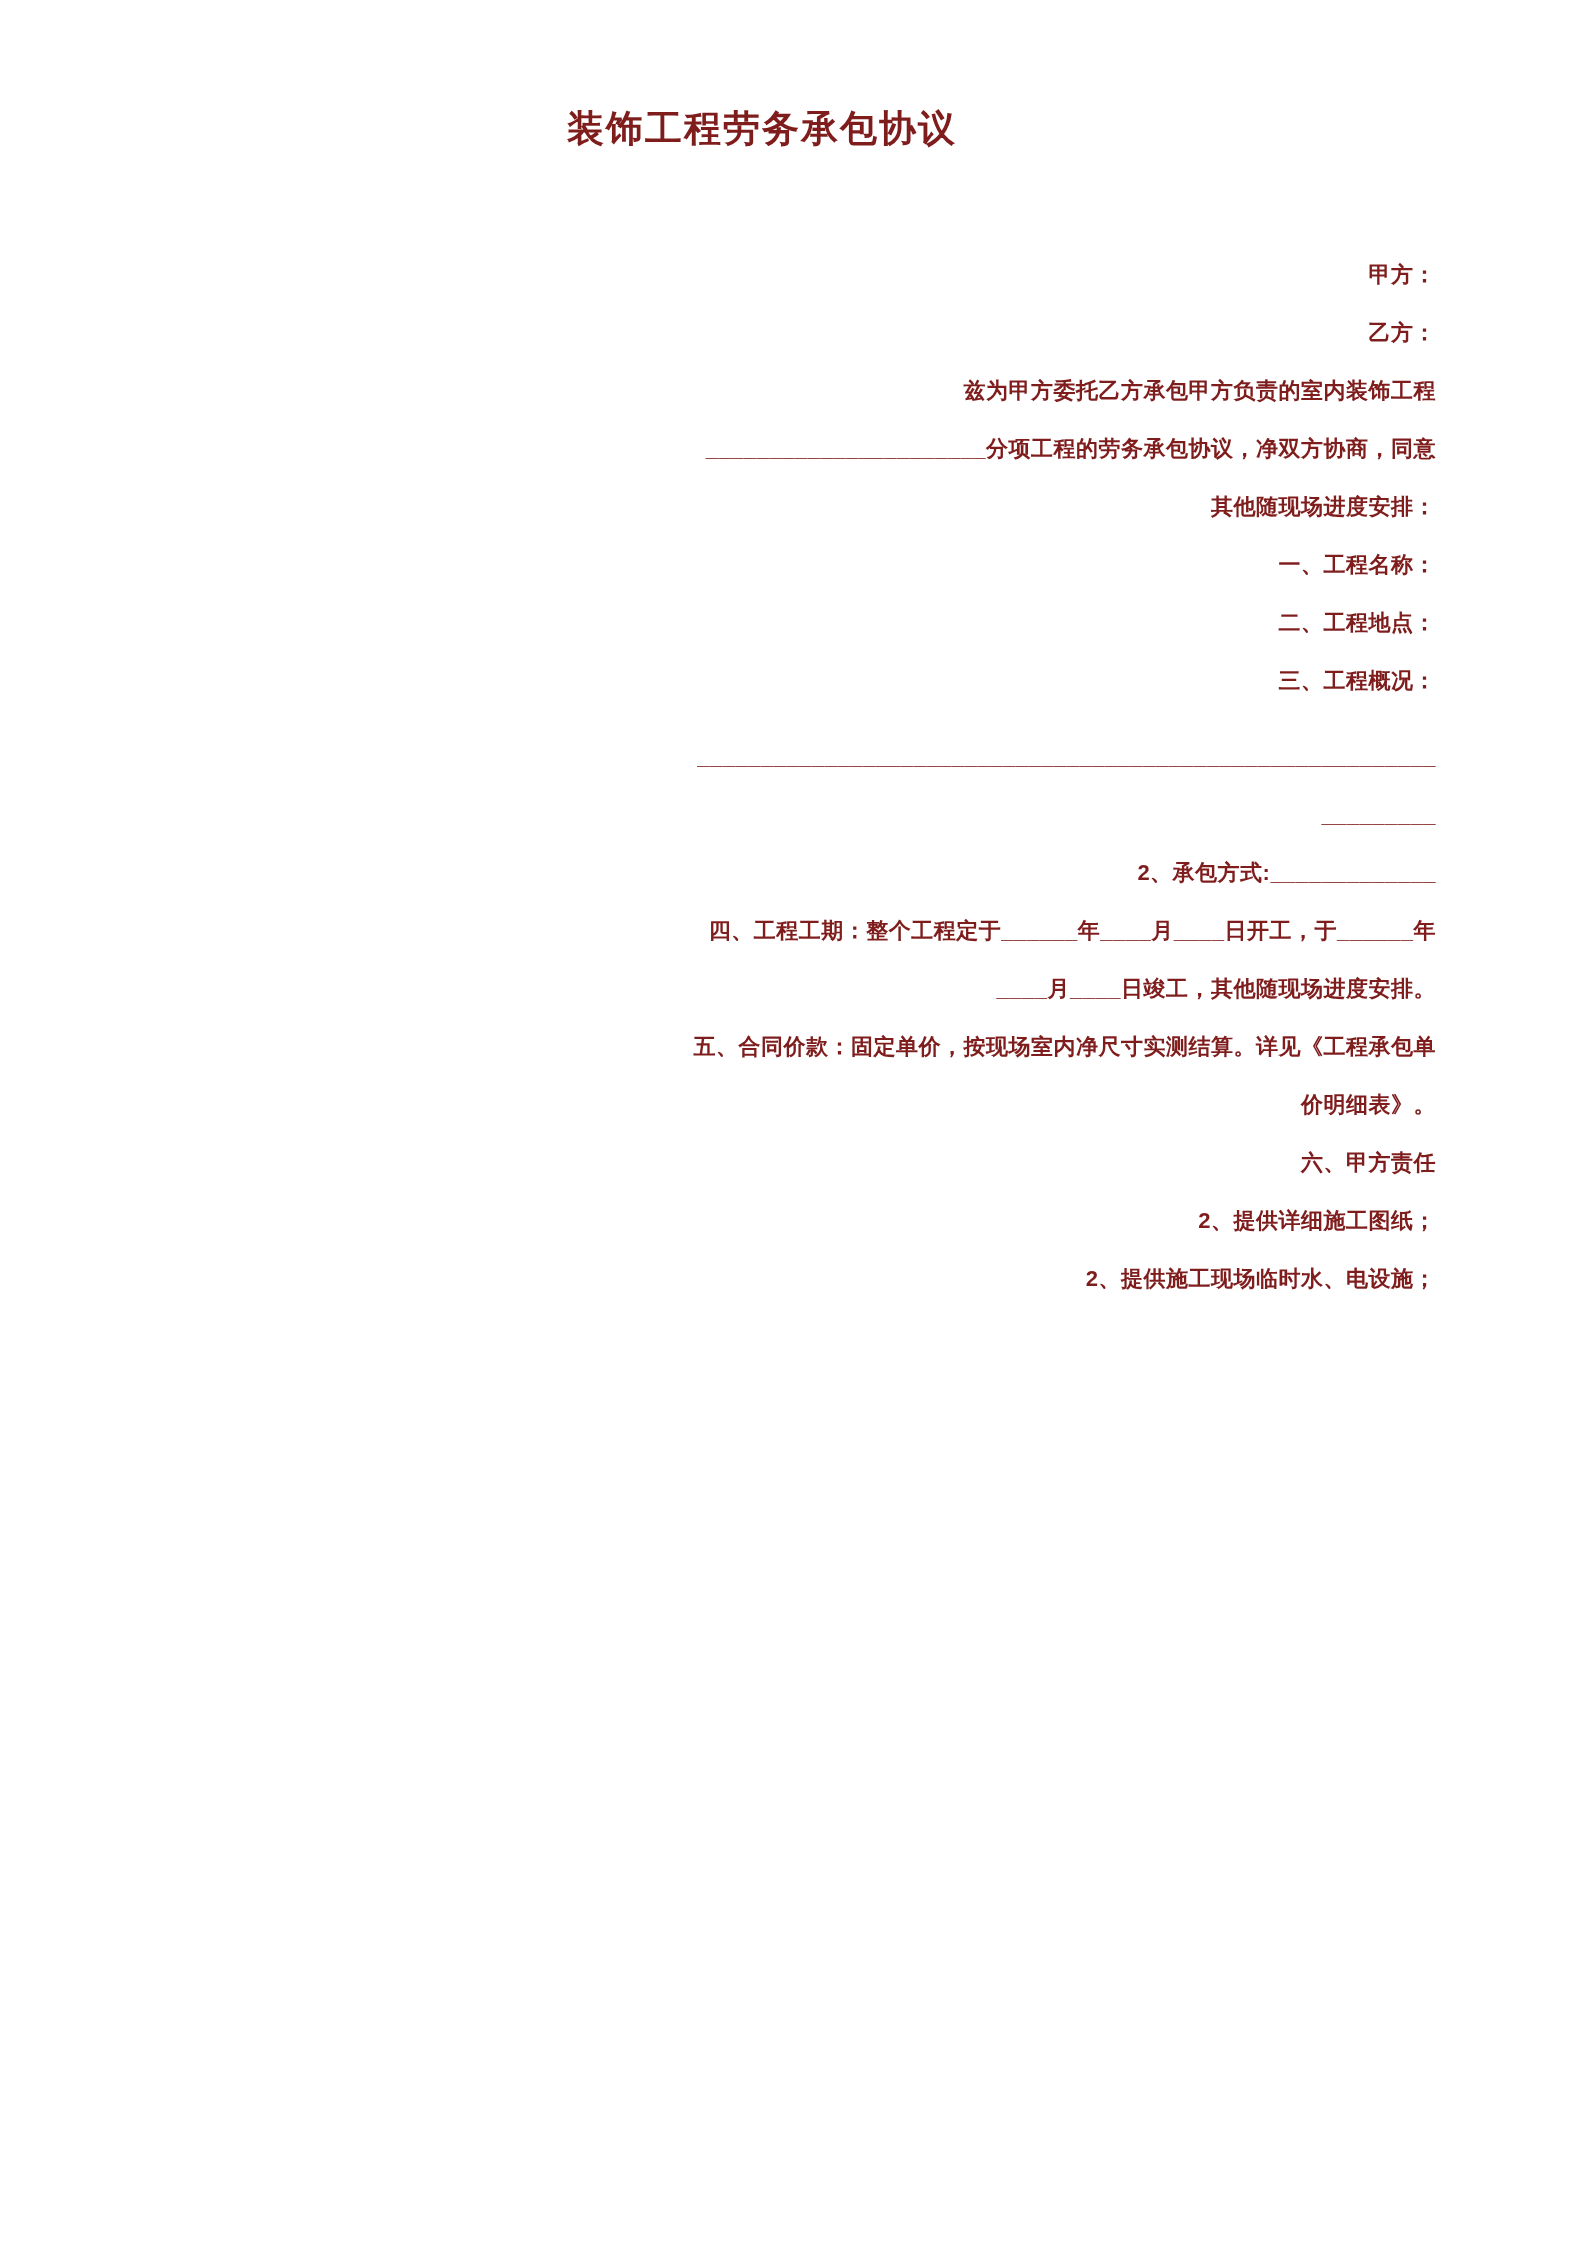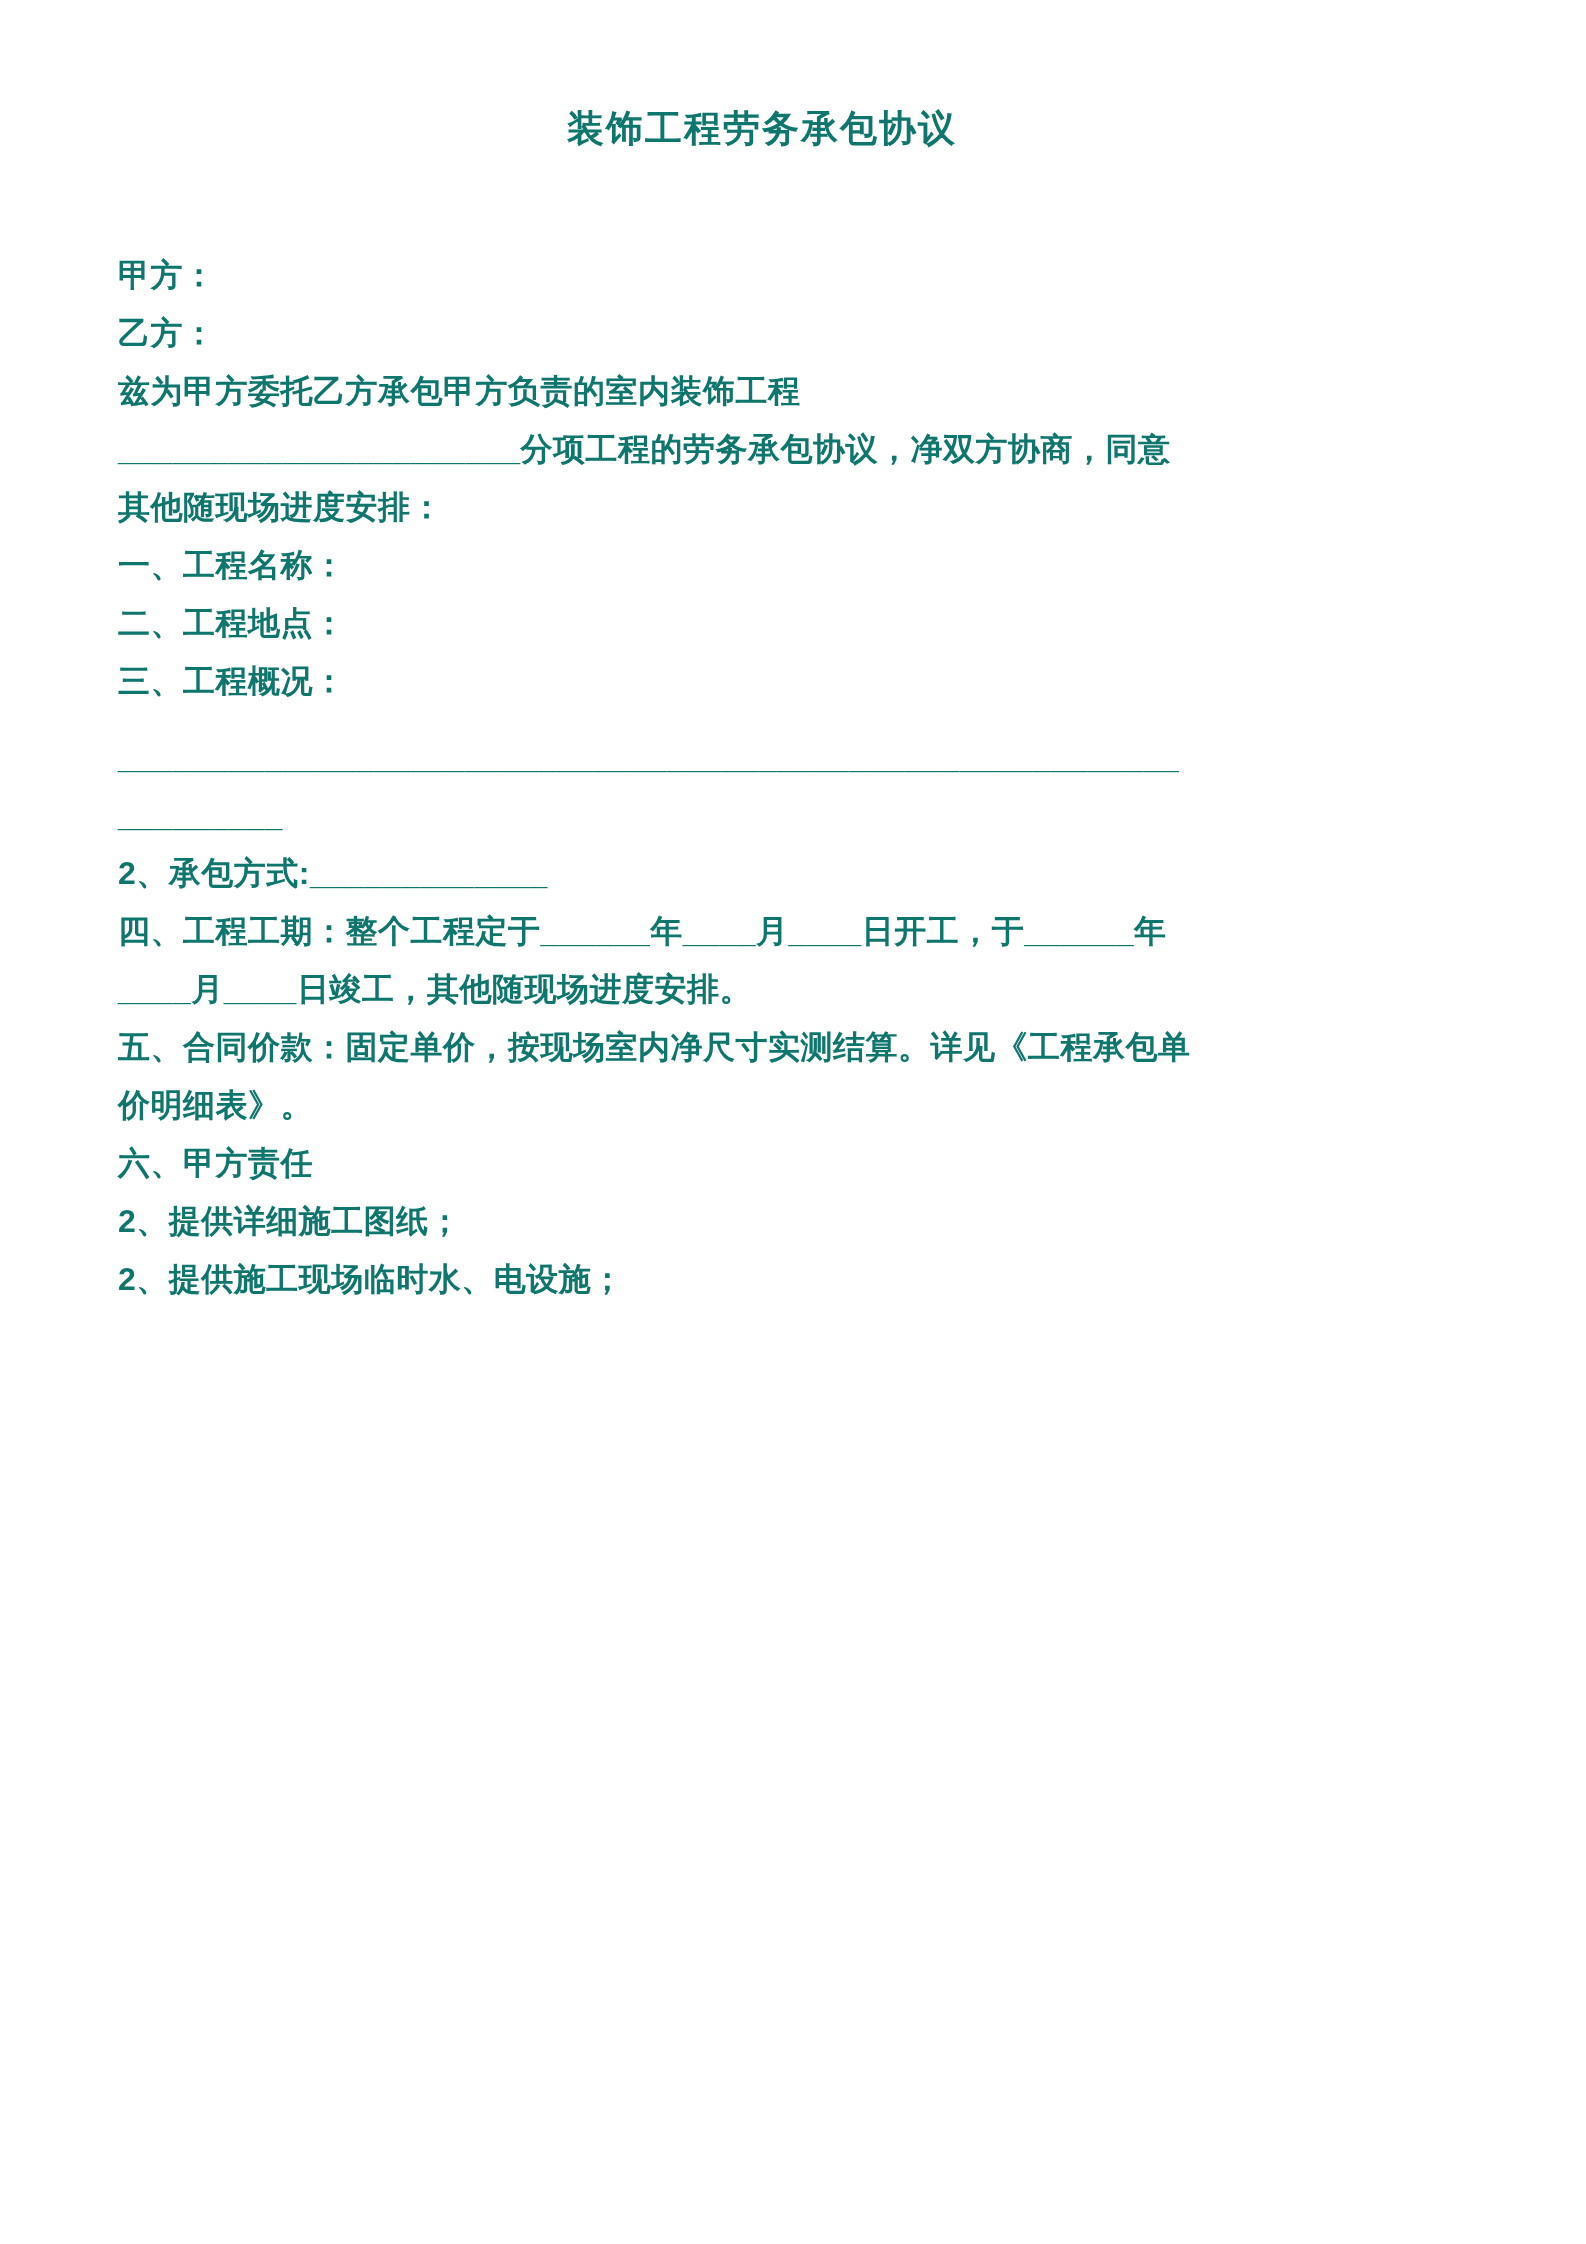--- a/index.html
+++ b/index.html
@@ -6,39 +6,40 @@
   html, body { margin: 0; padding: 0; }
   body { background: #e9e9e9; }
   .page {
     position: relative;
     width: 1586px;
     height: 2244px;
     margin: 0 auto;
     background: #ffffff;
     font-family: "Liberation Sans", "DejaVu Sans", sans-serif;
     font-weight: 700;
-    color: #0f766e;
+    color: #7f1d1d;
   }
   .content {
     padding: 106px 150px 0 118px;
   }
   .doc-title {
     text-align: center;
     font-size: 37px;
     letter-spacing: 2px;
     margin: 0 30px 0 0;
     line-height: 46px;
   }
   .title-spacer { height: 94px; }
   .line {
-    font-size: 32px;
+    font-size: 22px;
     line-height: 58px;
     letter-spacing: 0.5px;
     white-space: pre-wrap;
     word-break: break-all;
+    text-align: right;
   }
   .gap-above { margin-top: 18px; }
 </style>
 </head>
 <body>
 
 <div class="page">
   <div class="content">
     <h1 class="doc-title">装饰工程劳务承包协议</h1>
     <div class="title-spacer"></div>

